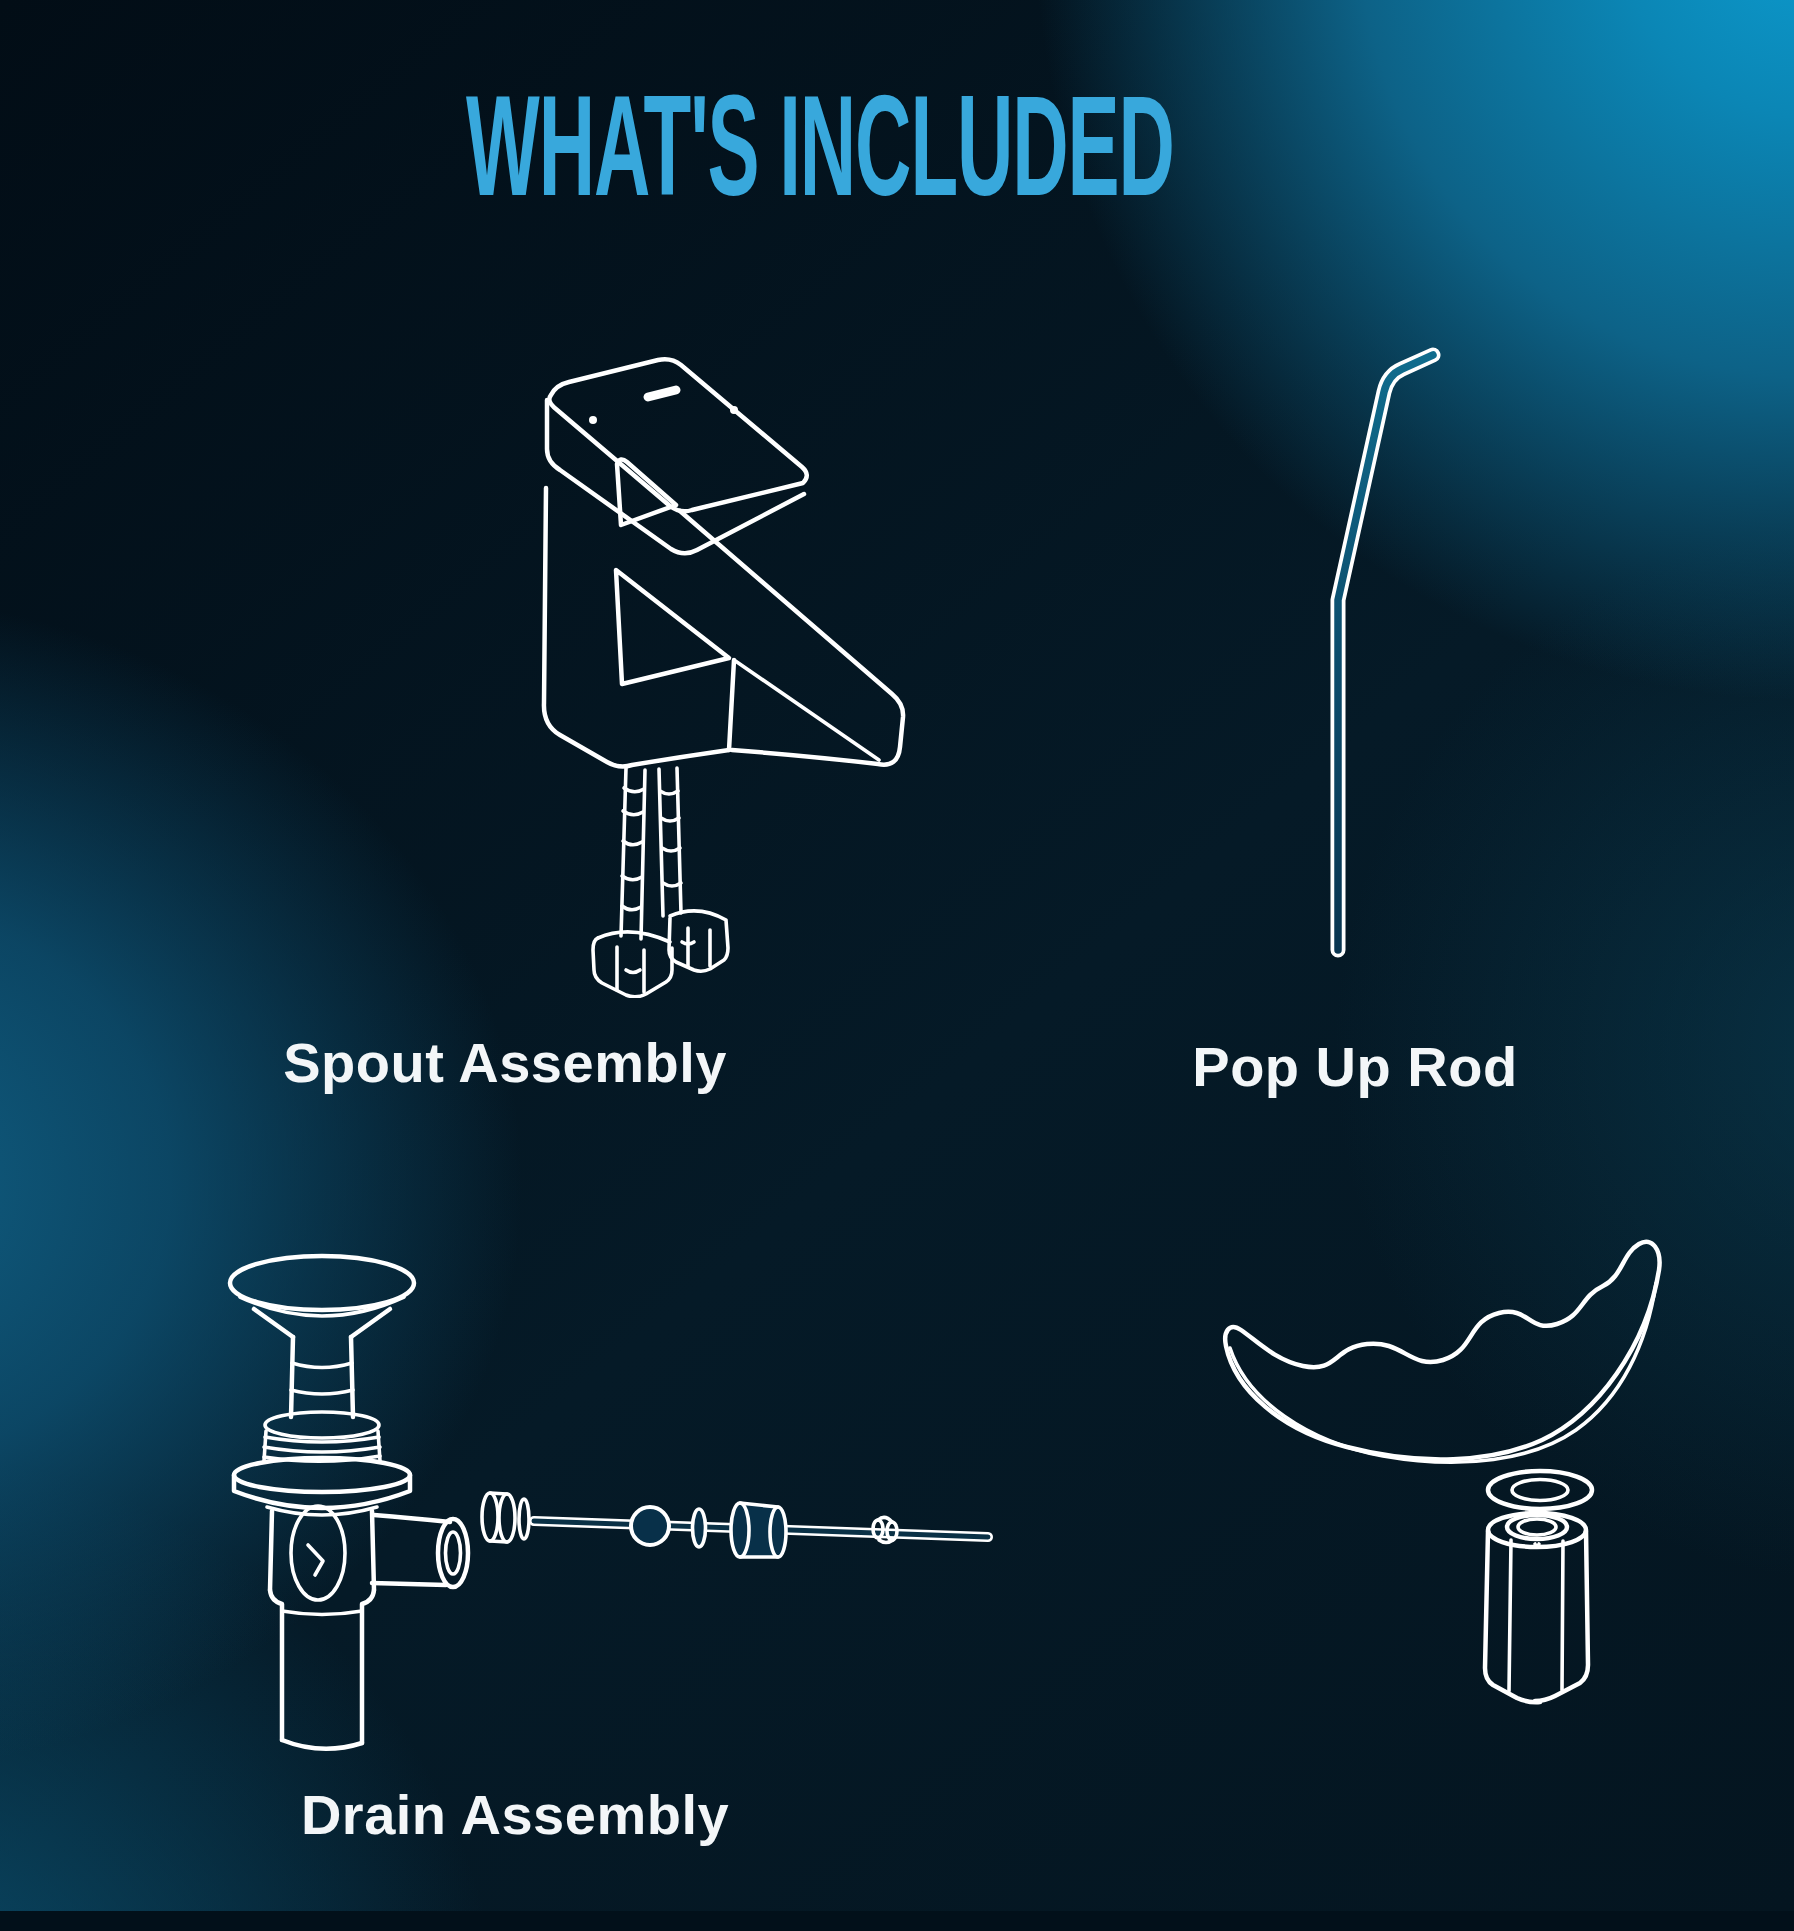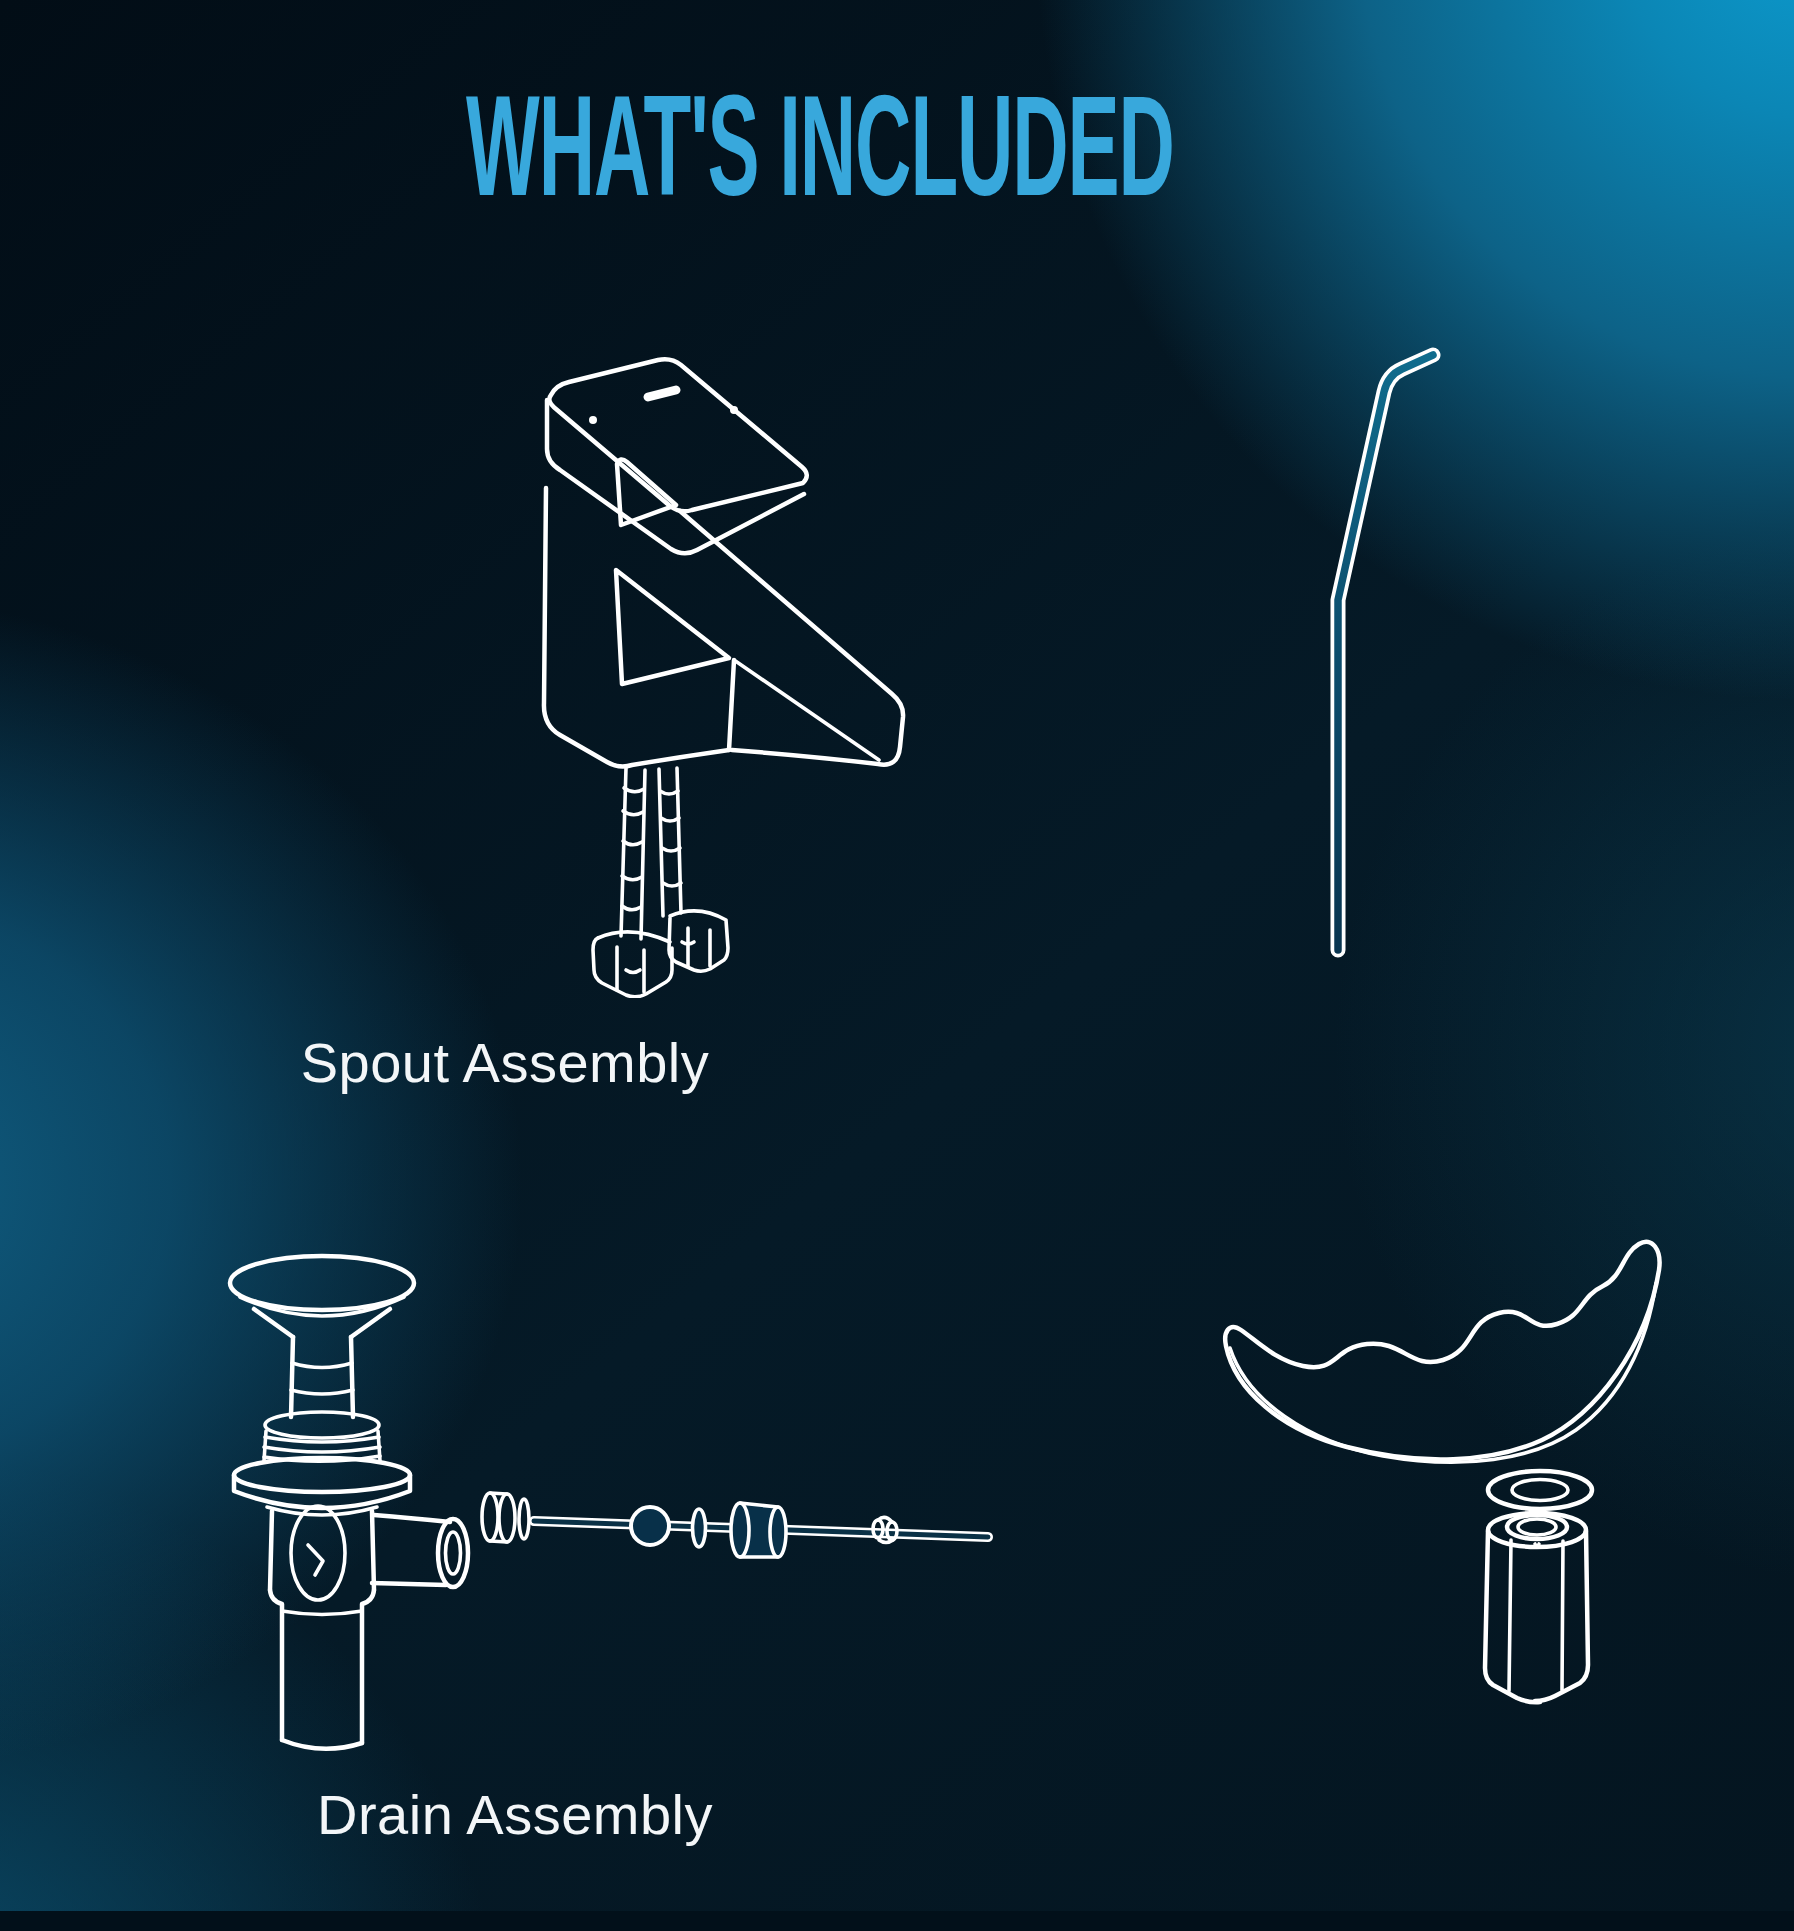--- a/index.html
+++ b/index.html
@@ -21,21 +21,21 @@
     font-size:142px;font-weight:700;
     letter-spacing:-2px;
     transform:scaleX(.55);
     transform-origin:50% 50%;
     white-space:nowrap;
   }
   .caption{
     position:absolute;
     text-align:center;
     color:#f3f6f8;
-    font-size:56px;font-weight:400;
+    font-size:56px;font-weight:700;
     line-height:70px;letter-spacing:.5px;
   }
   .cap-spout {left:150px;width:710px;top:1028px;}
   .cap-rod   {left:1030px;width:650px;top:1032px;}
   .cap-drain {left:160px;width:710px;top:1780px;}
   .cap-hw    {left:1065px;width:650px;top:1778px;}
   .fig{position:absolute;}
   .fig path,.fig ellipse,.fig circle,.fig line{vector-effect:none;}
   .ln{fill:none;stroke:#ffffff;stroke-width:4.5;stroke-linecap:round;stroke-linejoin:round;}
   .ln2{fill:none;stroke:#ffffff;stroke-width:3.6;stroke-linecap:round;stroke-linejoin:round;}
@@ -179,19 +179,22 @@
       <path class="ln2" d="M316,312 L314,463"></path>
       <path class="ln2" d="M368,313 L367,462"></path>
       <path class="ln2" d="M340,316 Q342,320 344,316"></path>
     </g>
   </svg>
 
   <div class="caption cap-spout">
     <div>Spout Assembly</div>
   </div>
 
+  <div class="caption cap-rod">
+    <div>Pop Up Rod</div>
+  </div>
 
   <div class="caption cap-drain">
     <div>Drain Assembly</div>
   </div>
 
 
 </div>
 
 </body></html>

